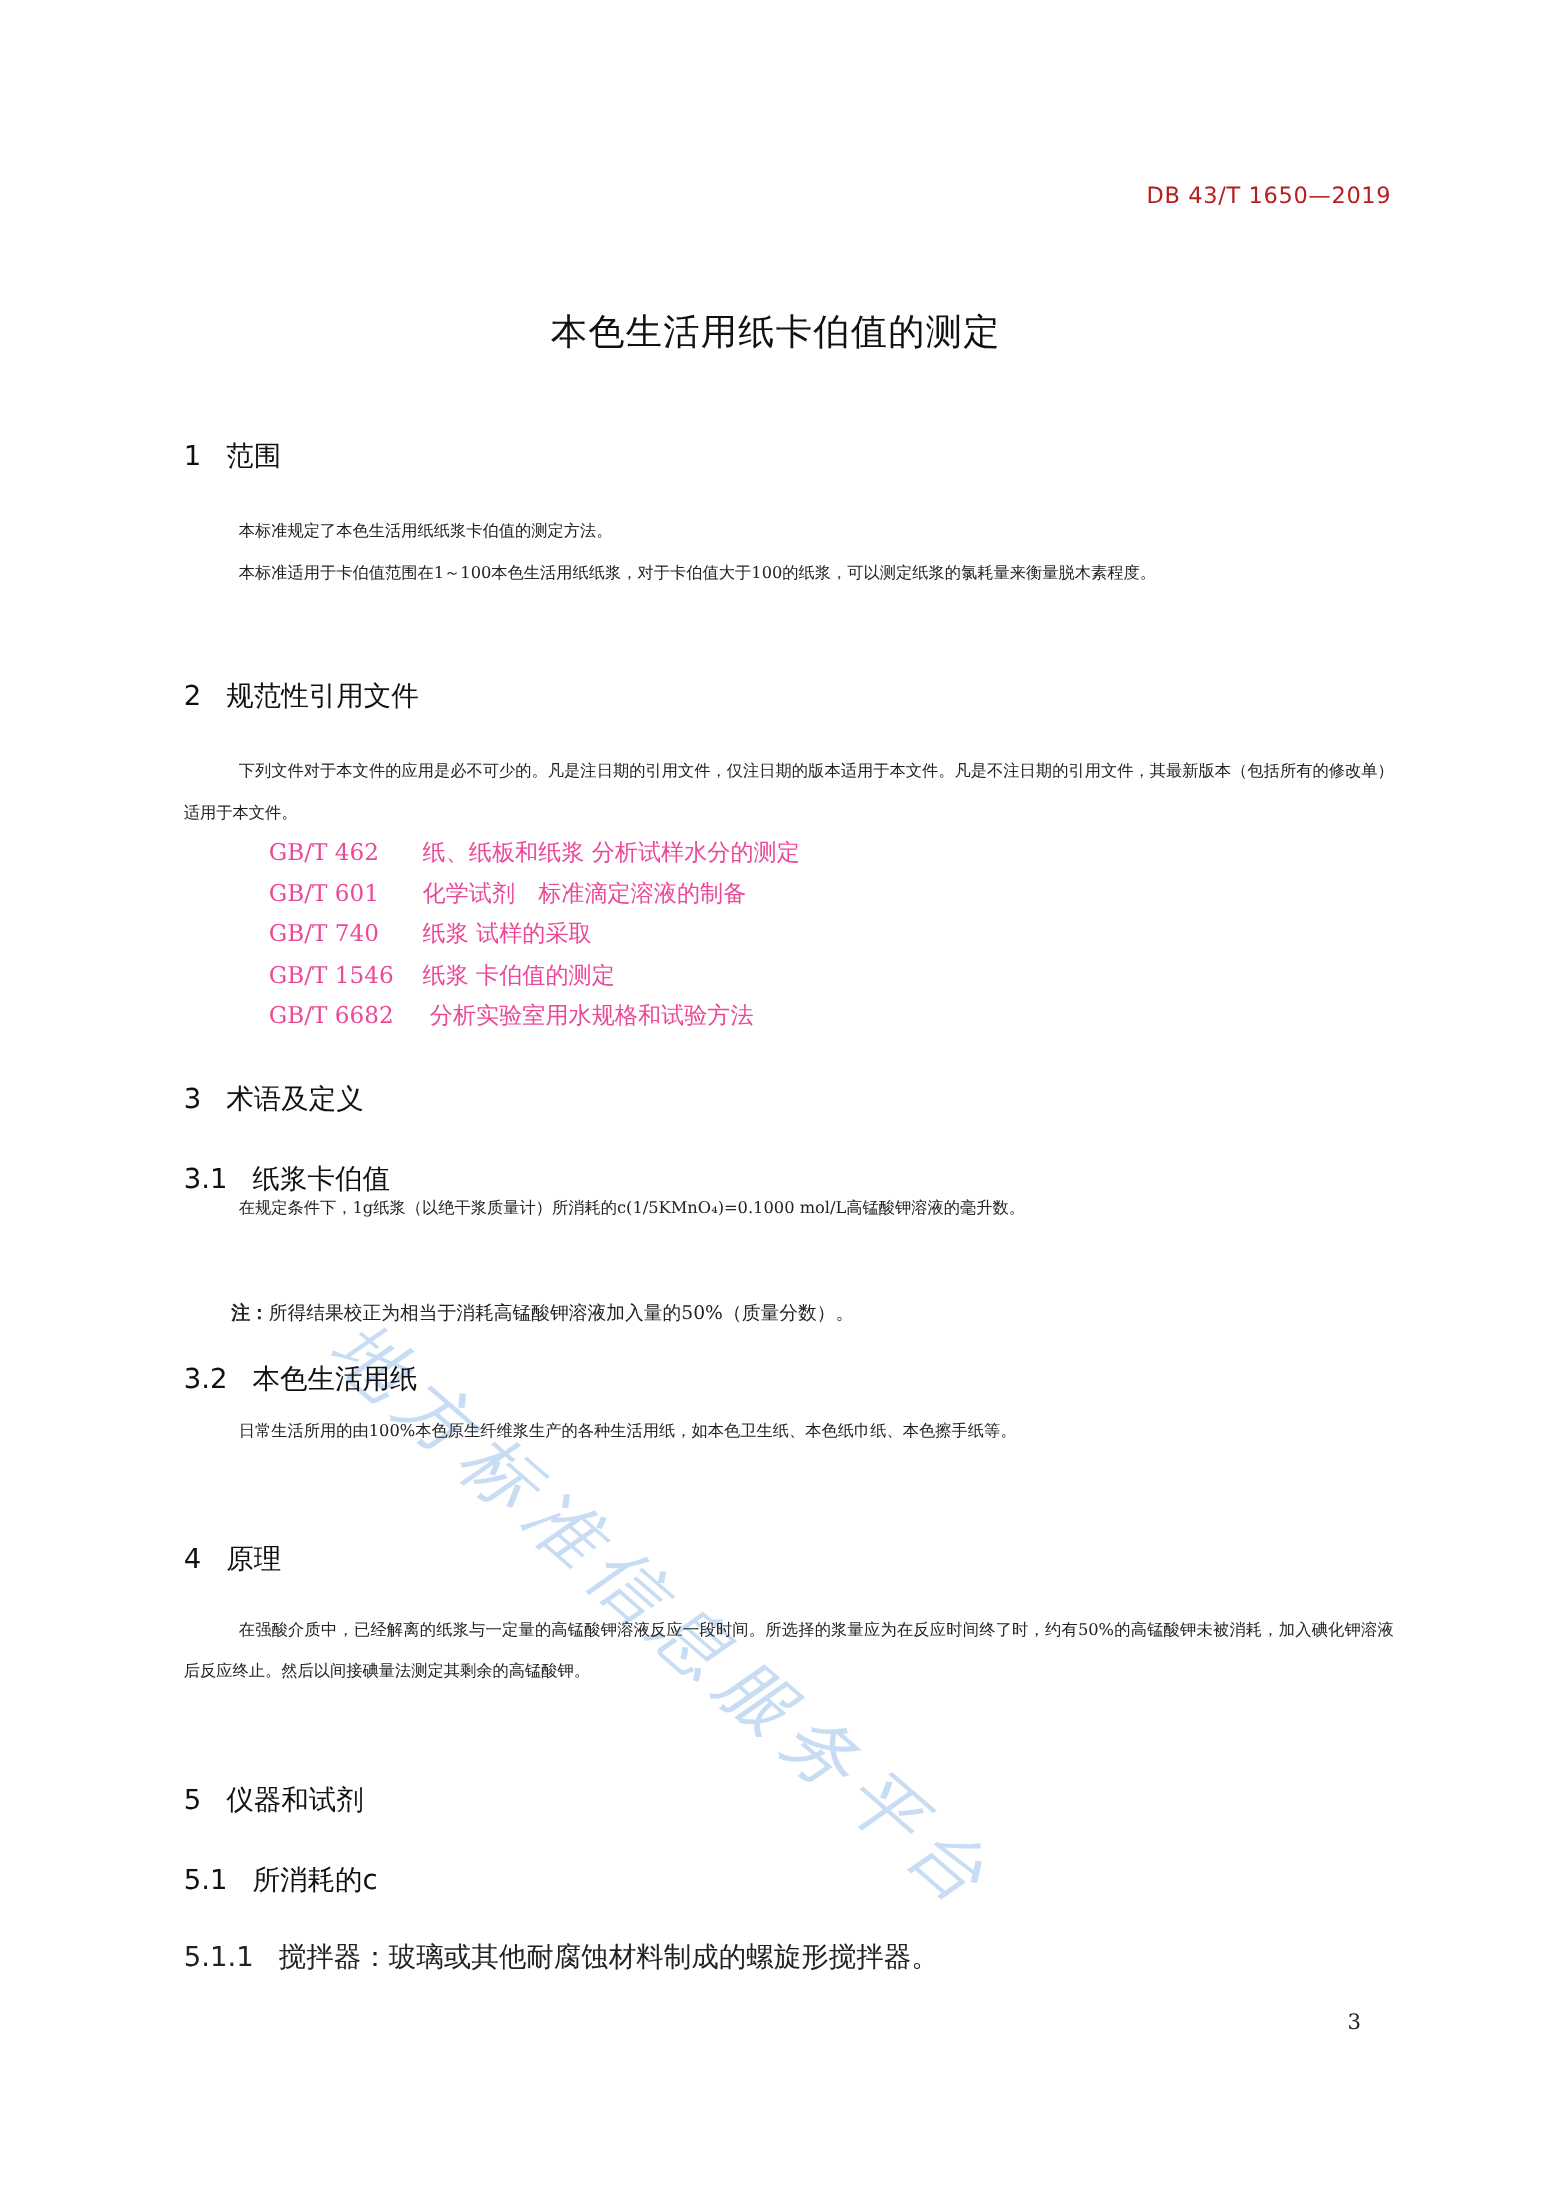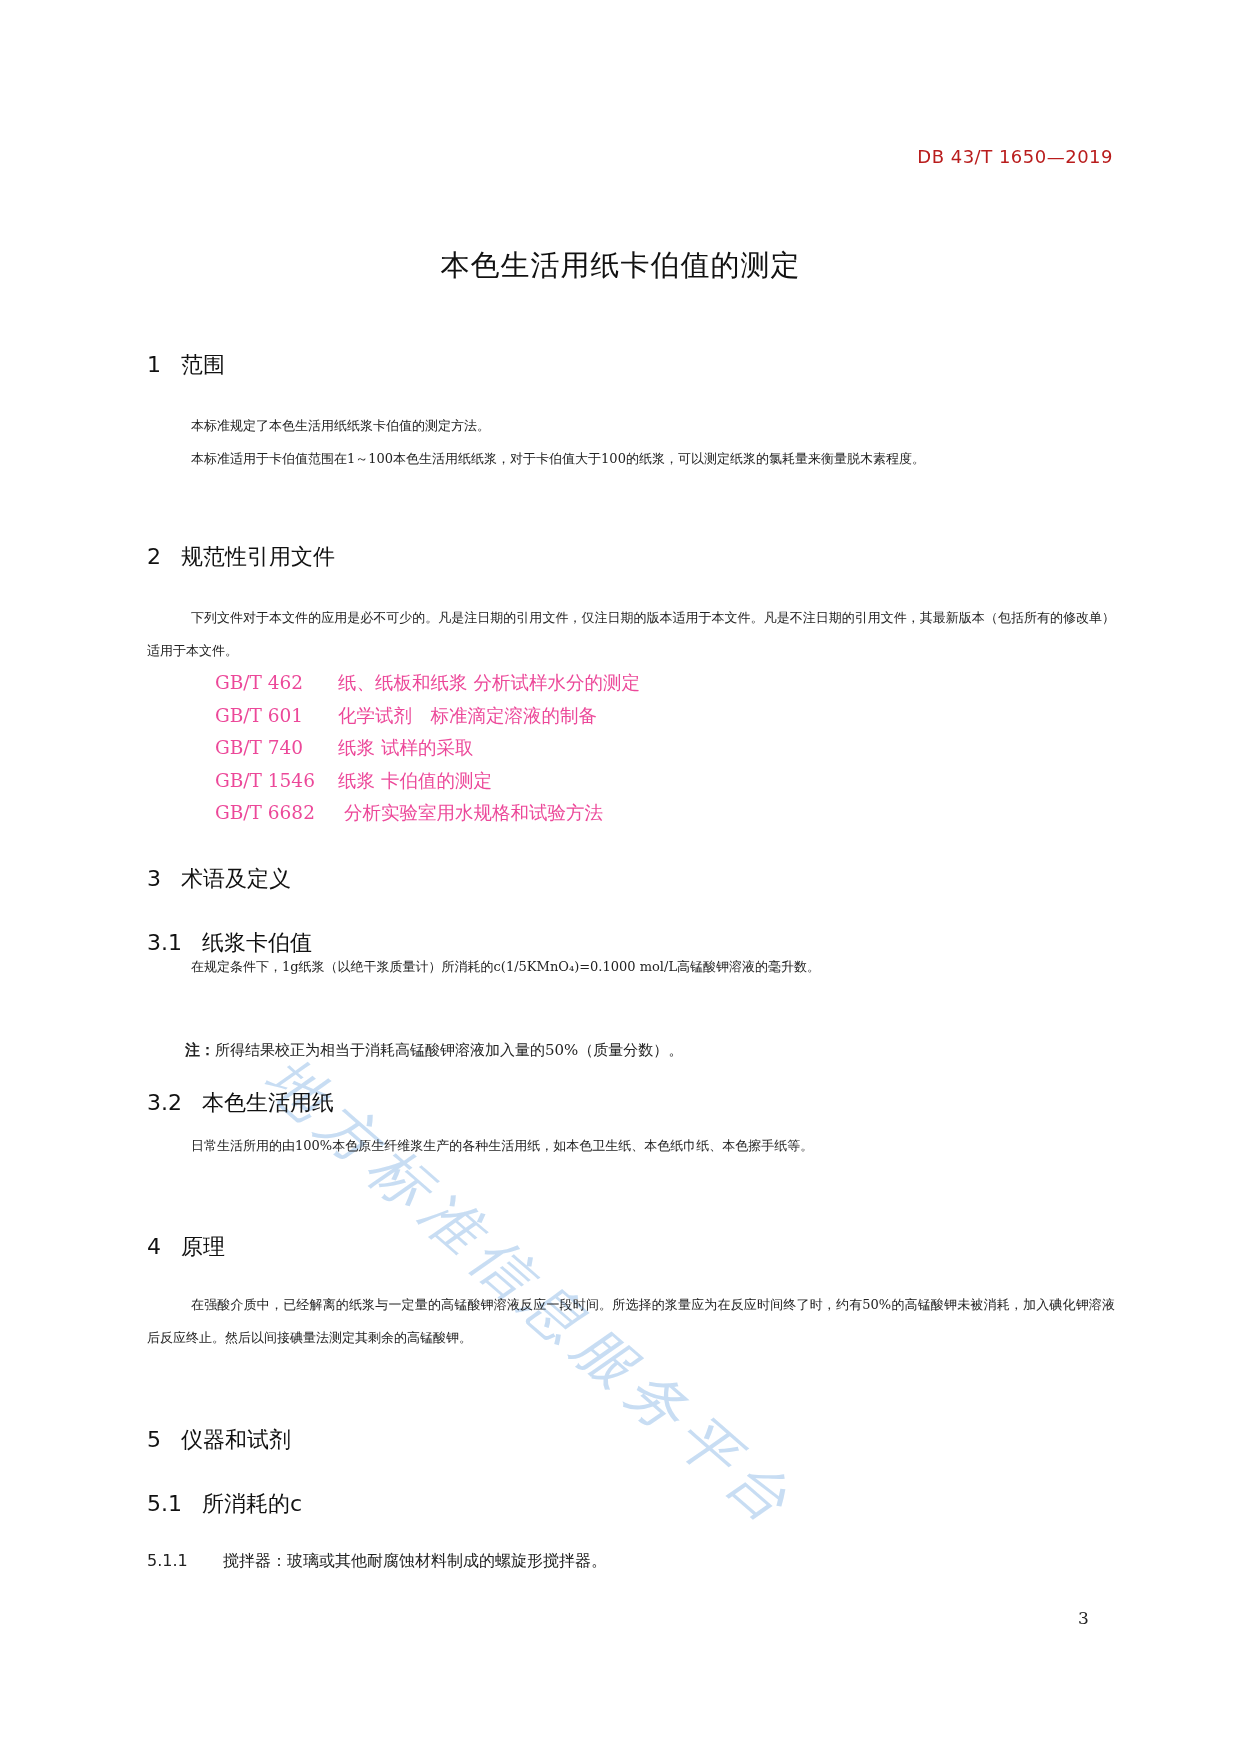--- a/index.html
+++ b/index.html
@@ -22,21 +22,21 @@
   .h1, .h2 {
     left: 147px;
     font-family: "DejaVu Sans", "Liberation Sans", sans-serif;
     font-size: 22px; color: #111;
   }
   .h1 .num { display: inline-block; width: 34px; }
   .h2 .num { display: inline-block; width: 55px; }
   .h3 {
     left: 147px;
     font-family: "DejaVu Sans", "Liberation Sans", sans-serif;
-    font-size: 16px; color: #222;
+    font-size: 22px; color: #222;
   }
   .h3 .num { display: inline-block; width: 76px; }
   .para {
     left: 147px; width: 968px;
     font-size: 13px; line-height: 32.5px; color: #222;
     text-indent: 44px; text-align: justify;
   }
   .ref-list { left: 175px; font-size: 18.5px; line-height: 32.5px; color: #ec4899; margin-left: 40px; }
   .ref-item { white-space: pre; }
   .ref-code { display: inline-block; width: 123px; }

